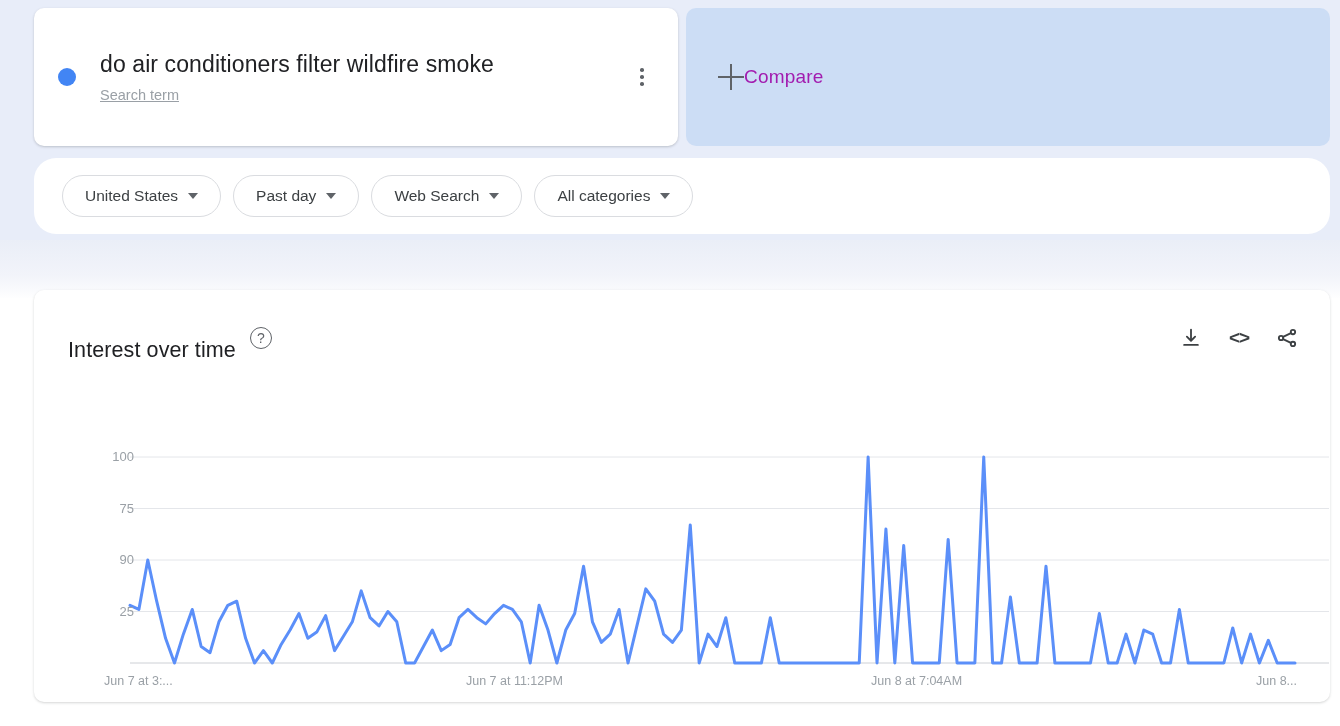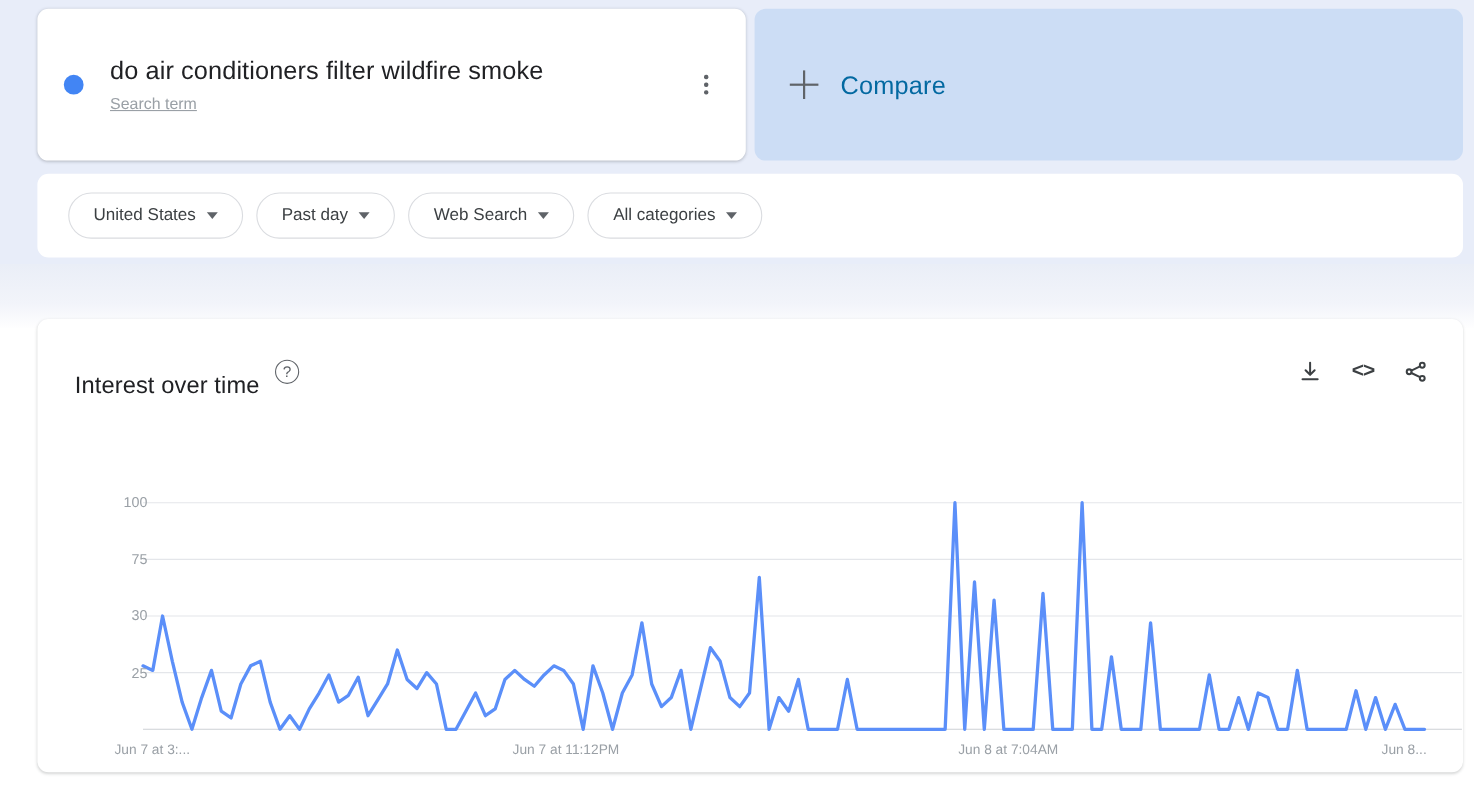--- a/index.html
+++ b/index.html
@@ -58,27 +58,27 @@
   }
   .compare-plus {
     margin-left: 32px; width: 26px; height: 26px; position: relative; flex: 0 0 auto;
   }
   .compare-plus::before, .compare-plus::after {
     content: ""; position: absolute; background: #5f6368;
   }
   .compare-plus::before { left: 0; top: 12px; width: 26px; height: 2px; }
   .compare-plus::after { top: 0; left: 12px; height: 26px; width: 2px; }
   .compare-label {
-    margin-left: 20px; font-size: 23px; color: #0369a1; letter-spacing: .2px;
+    font-size: 19px; color: #a21caf; letter-spacing: .2px;
   }
 
   
   .filters {
     position: absolute; left: 34px; top: 158px; width: 1296px; height: 76px;
-    background: #ffffff; border-radius: 10px;
+    background: #ffffff; border-radius: 22px;
     display: flex; align-items: center; padding-left: 28px; gap: 12px;
   }
   .chip {
     height: 42px; border: 1px solid #dadce0; border-radius: 21px;
     background: #fff; display: flex; align-items: center; gap: 10px;
     padding: 0 22px; cursor: pointer;
   }
   .chip-label { font-size: 15.5px; color: #3c4043; white-space: nowrap; }
   .caret {
     width: 0; height: 0; border-left: 5.5px solid transparent;
@@ -200,21 +200,21 @@
       <svg class="plot-svg" id="plot" width="1296" height="412">
           <line x1="96" x2="1295" y1="321.5" y2="321.5" stroke="#e4e6ea" stroke-width="1"></line>
           <line x1="96" x2="1295" y1="270" y2="270" stroke="#e4e6ea" stroke-width="1"></line>
           <line x1="96" x2="1295" y1="218.5" y2="218.5" stroke="#e4e6ea" stroke-width="1"></line>
           <line x1="96" x2="1295" y1="167" y2="167" stroke="#e4e6ea" stroke-width="1"></line>
           <line x1="96" x2="1295" y1="373" y2="373" stroke="#cdd0d5" stroke-width="1"></line>
           <path d="M96.00 315.32 L104.89 319.44 L113.79 270.00 L122.68 311.20 L131.57 348.28 L140.47 373.00 L149.36 344.16 L158.25 319.44 L167.15 356.52 L176.04 362.70 L184.93 331.80 L193.82 315.32 L202.72 311.20 L211.61 348.28 L220.50 373.00 L229.40 360.64 L238.29 373.00 L247.18 354.46 L256.08 340.04 L264.97 323.56 L273.86 348.28 L282.76 342.10 L291.65 325.62 L300.54 360.64 L309.44 346.22 L318.33 331.80 L327.22 300.90 L336.11 327.68 L345.01 335.92 L353.90 321.50 L362.79 331.80 L371.69 373.00 L380.58 373.00 L389.47 356.52 L398.37 340.04 L407.26 360.64 L416.15 354.46 L425.05 327.68 L433.94 319.44 L442.83 327.68 L451.73 333.86 L460.62 323.56 L469.51 315.32 L478.40 319.44 L487.30 331.80 L496.19 373.00 L505.08 315.32 L513.98 340.04 L522.87 373.00 L531.76 340.04 L540.66 323.56 L549.55 276.18 L558.44 331.80 L567.34 352.40 L576.23 344.16 L585.12 319.44 L594.02 373.00 L602.91 335.92 L611.80 298.84 L620.69 311.20 L629.59 344.16 L638.48 352.40 L647.37 340.04 L656.27 234.98 L665.16 373.00 L674.05 344.16 L682.95 356.52 L691.84 327.68 L700.73 373.00 L709.63 373.00 L718.52 373.00 L727.41 373.00 L736.31 327.68 L745.20 373.00 L754.09 373.00 L762.98 373.00 L771.88 373.00 L780.77 373.00 L789.66 373.00 L798.56 373.00 L807.45 373.00 L816.34 373.00 L825.24 373.00 L834.13 167.00 L843.02 373.00 L851.92 239.10 L860.81 373.00 L869.70 255.58 L878.60 373.00 L887.49 373.00 L896.38 373.00 L905.27 373.00 L914.17 249.40 L923.06 373.00 L931.95 373.00 L940.85 373.00 L949.74 167.00 L958.63 373.00 L967.53 373.00 L976.42 307.08 L985.31 373.00 L994.21 373.00 L1003.10 373.00 L1011.99 276.18 L1020.89 373.00 L1029.78 373.00 L1038.67 373.00 L1047.56 373.00 L1056.46 373.00 L1065.35 323.56 L1074.24 373.00 L1083.14 373.00 L1092.03 344.16 L1100.92 373.00 L1109.82 340.04 L1118.71 344.16 L1127.60 373.00 L1136.50 373.00 L1145.39 319.44 L1154.28 373.00 L1163.18 373.00 L1172.07 373.00 L1180.96 373.00 L1189.85 373.00 L1198.75 337.98 L1207.64 373.00 L1216.53 344.16 L1225.43 373.00 L1234.32 350.34 L1243.21 373.00 L1252.11 373.00 L1261.00 373.00" fill="none" stroke="#5b8ff9" stroke-width="3" stroke-linejoin="round" stroke-linecap="round"></path>
         </svg>
       <div class="ylabels" id="ylabels">
           <div class="ylab" style="top: 313.5px;">25</div>
-          <div class="ylab" style="top: 262px;">30</div>
+          <div class="ylab" style="top: 262px;">90</div>
           <div class="ylab" style="top: 210.5px;">75</div>
           <div class="ylab" style="top: 159px;">100</div>
         </div>
       <div class="xlabels" id="xlabels">
           <div class="xlab" style="top: 384px; left: 70px;">Jun 7 at 3:...</div>
           <div class="xlab" style="top: 384px; left: 431.945px;">Jun 7 at 11:12PM</div>
           <div class="xlab" style="top: 384px; left: 821.055px; margin-left: 16px;">Jun 8 at 7:04AM</div>
           <div class="xlab" style="top: 384px; left: 1222px;">Jun 8...</div>
         </div>
     </div>

